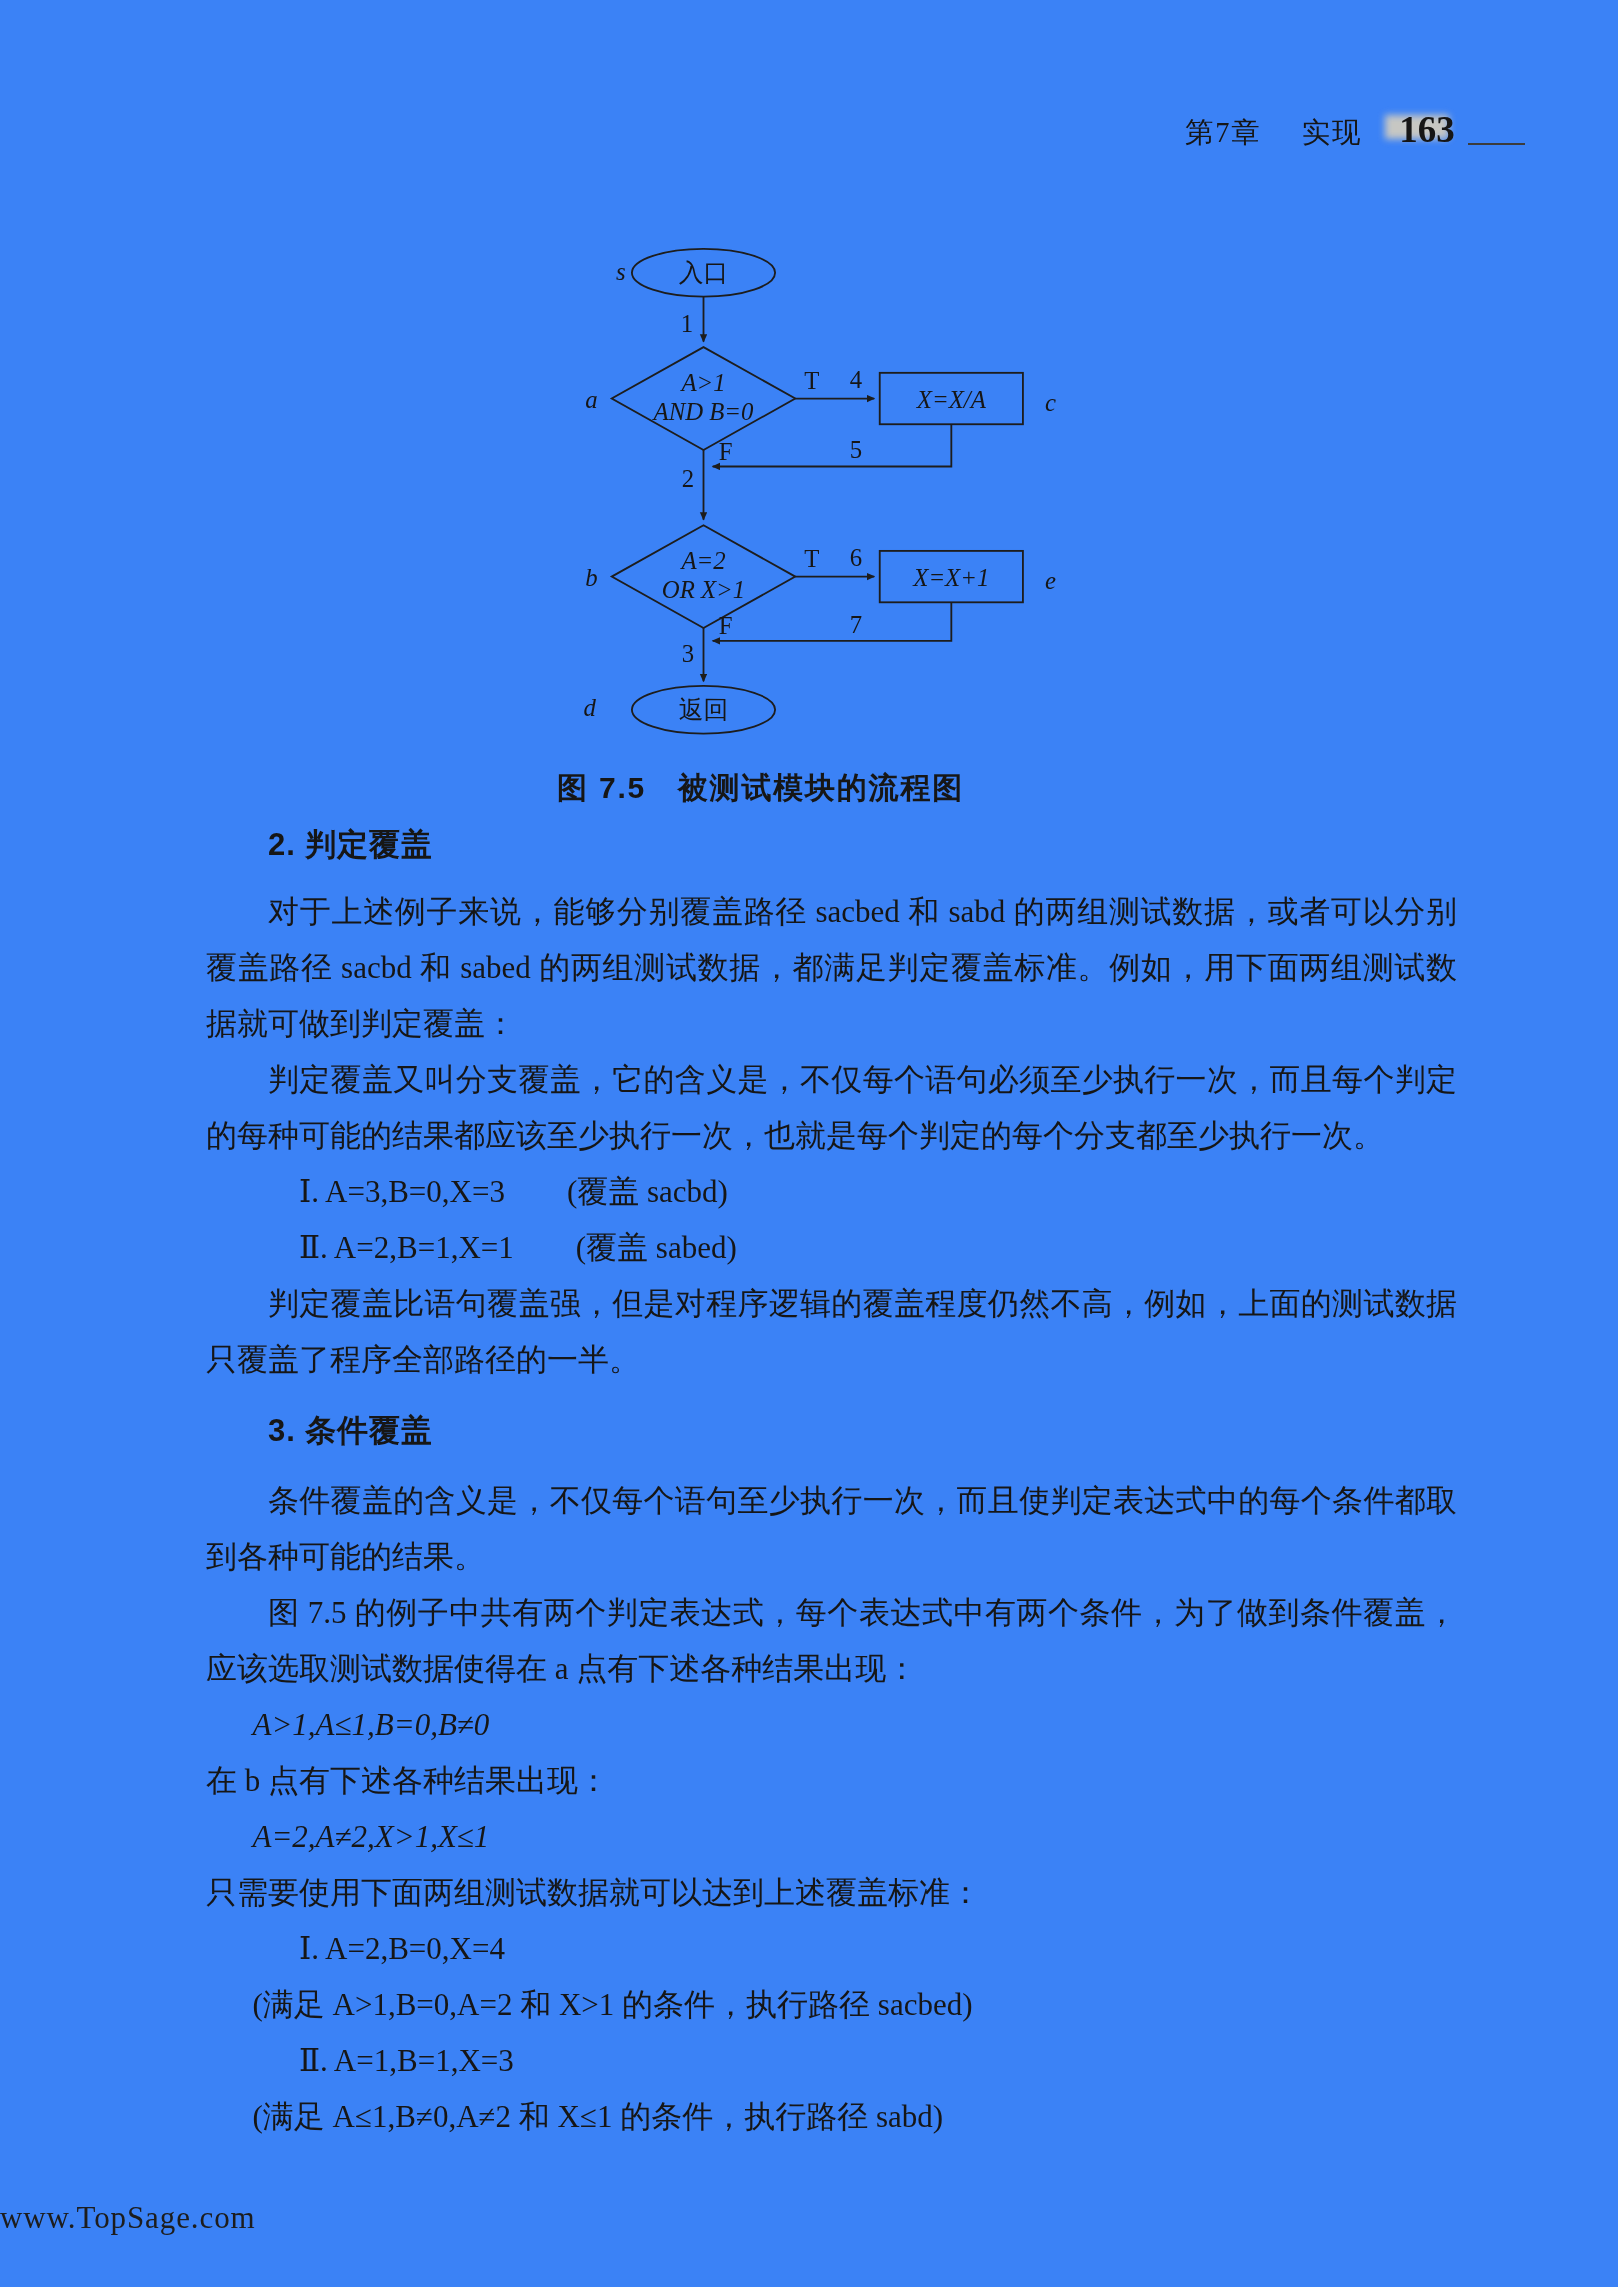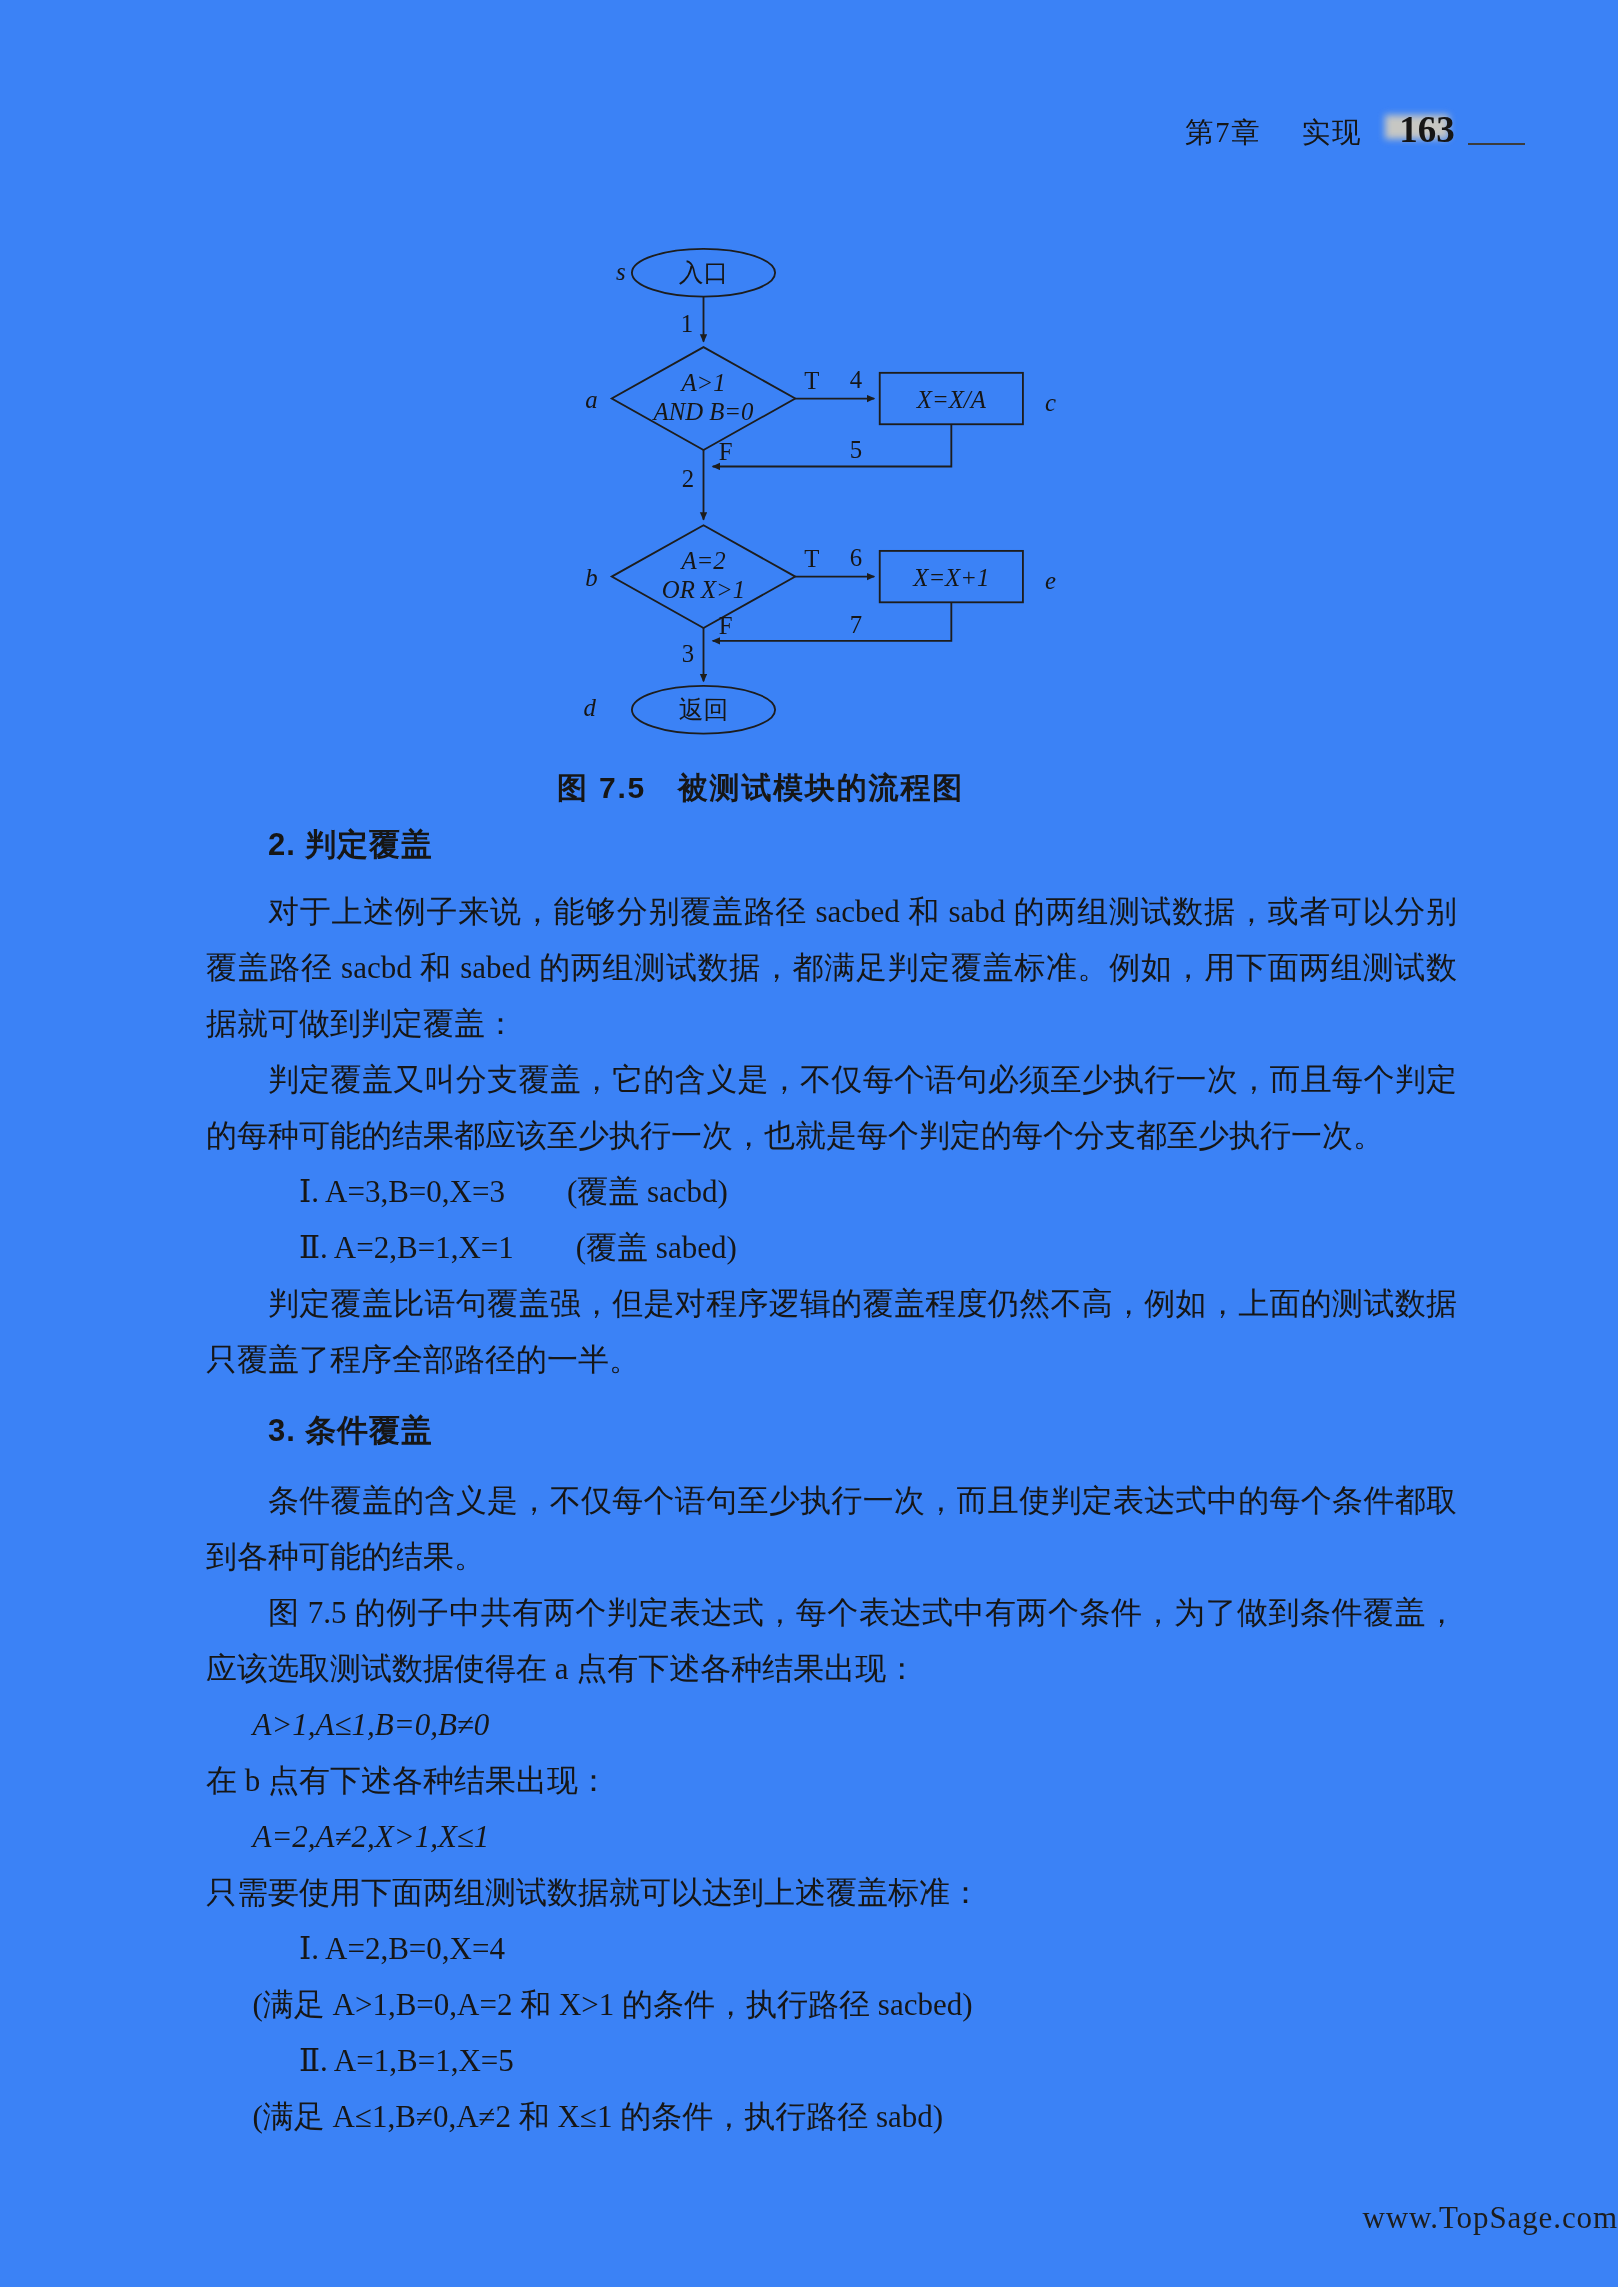--- a/index.html
+++ b/index.html
@@ -67,21 +67,21 @@
   .sec-heading.first { margin: 0 0 11px 0 !important; }
   .para { text-indent: 2em; }
   .flush { text-indent: 0; }
   .item { padding-left: 3em; text-indent: 0; }
   .note { padding-left: 1.5em; text-indent: 0; }
   .mathline { padding-left: 1.5em; text-indent: 0; font-style: italic; }
 
   
   .page-footer {
     position: absolute; top: 2200px; left: 0; width: 1618px;
-    text-align: right; font-size: 31px; letter-spacing: 0.9px; color: #1d1d1d;
+    text-align: left; font-size: 31px; letter-spacing: 0.9px; color: #1d1d1d;
   }
 </style>
 </head>
 <body>
 
 <div class="page">
 
   <header class="page-header">
     <span>第7章</span>
     <span class="sec">实现</span>
@@ -159,20 +159,20 @@
 
     <p class="sec-heading spaced">3. 条件覆盖</p>
     <p class="para">条件覆盖的含义是，不仅每个语句至少执行一次，而且使判定表达式中的每个条件都取到各种可能的结果。</p>
     <p class="para">图 7.5 的例子中共有两个判定表达式，每个表达式中有两个条件，为了做到条件覆盖，应该选取测试数据使得在 a 点有下述各种结果出现：</p>
     <p class="mathline">A&gt;1,A≤1,B=0,B≠0</p>
     <p class="flush">在 b 点有下述各种结果出现：</p>
     <p class="mathline">A=2,A≠2,X&gt;1,X≤1</p>
     <p class="flush">只需要使用下面两组测试数据就可以达到上述覆盖标准：</p>
     <p class="item">Ⅰ. A=2,B=0,X=4</p>
     <p class="note">(满足 A&gt;1,B=0,A=2 和 X&gt;1 的条件，执行路径 sacbed)</p>
-    <p class="item">Ⅱ. A=1,B=1,X=5</p>
+    <p class="item">Ⅱ. A=1,B=1,X=3</p>
     <p class="note">(满足 A≤1,B≠0,A≠2 和 X≤1 的条件，执行路径 sabd)</p>
   </main>
 
   <div class="page-footer">www.TopSage.com</div>
 
 </div>
 
 
 </body></html>

